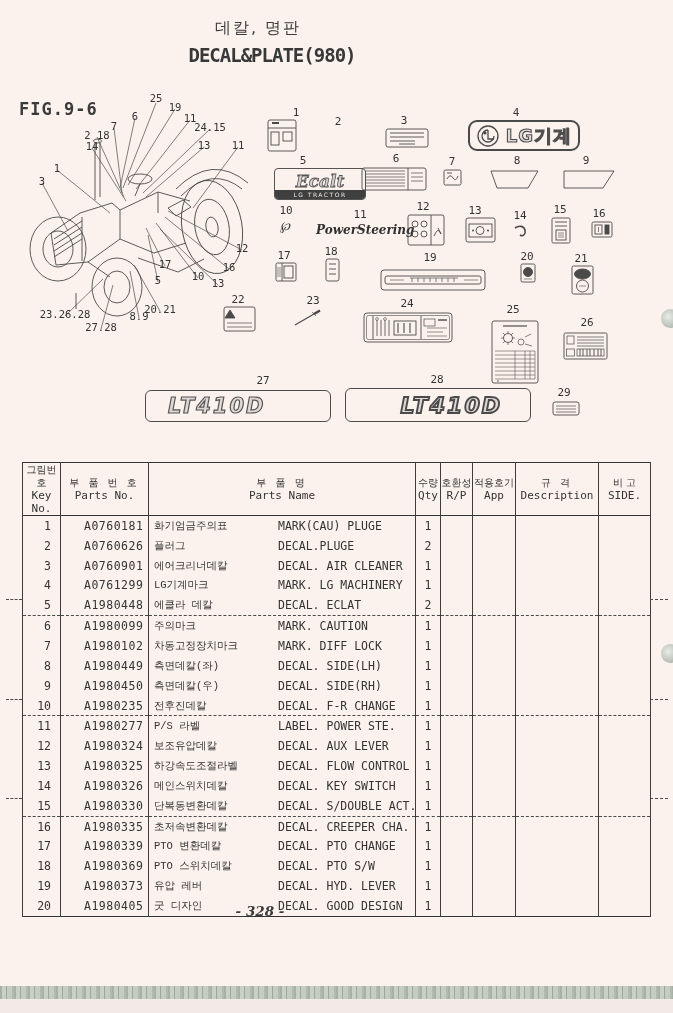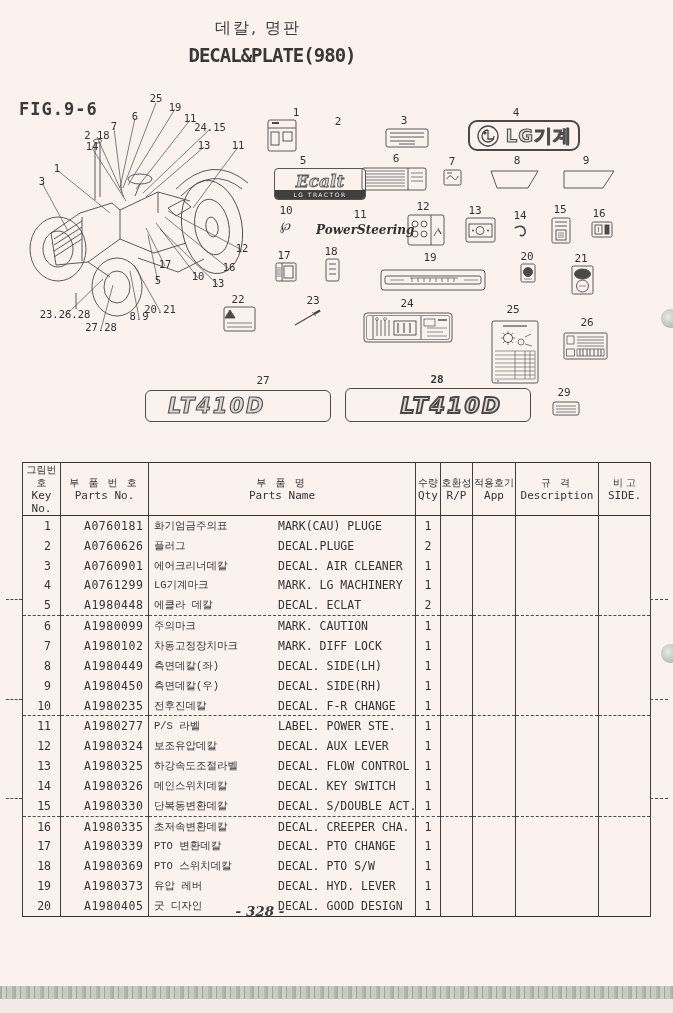--- a/index.html
+++ b/index.html
@@ -345,21 +345,21 @@
           <rect x="14" y="17" width="27" height="7" stroke-width="0.7"></rect>
           <path d="M17,17 V24 M20,17 V24 M24,17 V24 M27,17 V24 M31,17 V24 M35,17 V24 M38,17 V24" stroke-width="0.9"></path>
         </svg>
       </div>
       <span class="item-num" style="left: 263px; top: 295px;">27</span>
       <div class="item-art" style="left: 145px; top: 305px; width: 186px; height: 32px;">
         <div class="plate plate-27">
           <span class="plate-text outline-text">LT410D</span>
         </div>
       </div>
-      <span class="item-num" style="left: 437px; top: 294px; font-weight: bold;">28</span>
+      <span class="item-num" style="left: 437px; top: 294px;">28</span>
       <div class="item-art" style="left: 345px; top: 303px; width: 186px; height: 34px;">
         <div class="plate plate-28">
           <span class="plate-text outline-text">LT410D</span>
         </div>
       </div>
       <span class="item-num" style="left: 564px; top: 307px;">29</span>
       <div class="item-art" style="left: 552px; top: 316px; width: 28px; height: 15px;">
         <svg width="28" height="15" viewBox="0 0 28 15" fill="none" stroke="#4a4a4a" stroke-width="0.9">
           <rect x="1" y="1" width="26" height="13" rx="2"></rect>
           <path d="M4,5 H24 M4,8 H24 M4,11 H24" stroke-width="0.7"></path>

